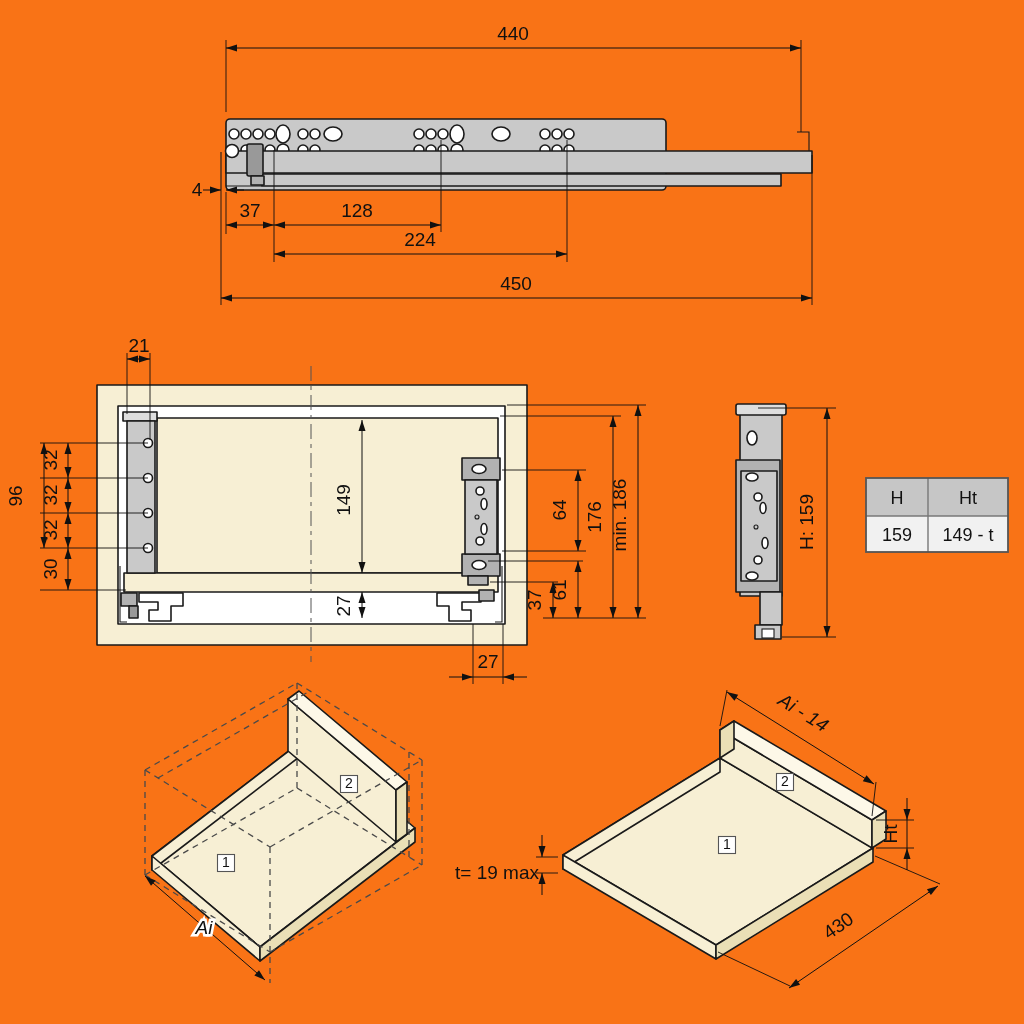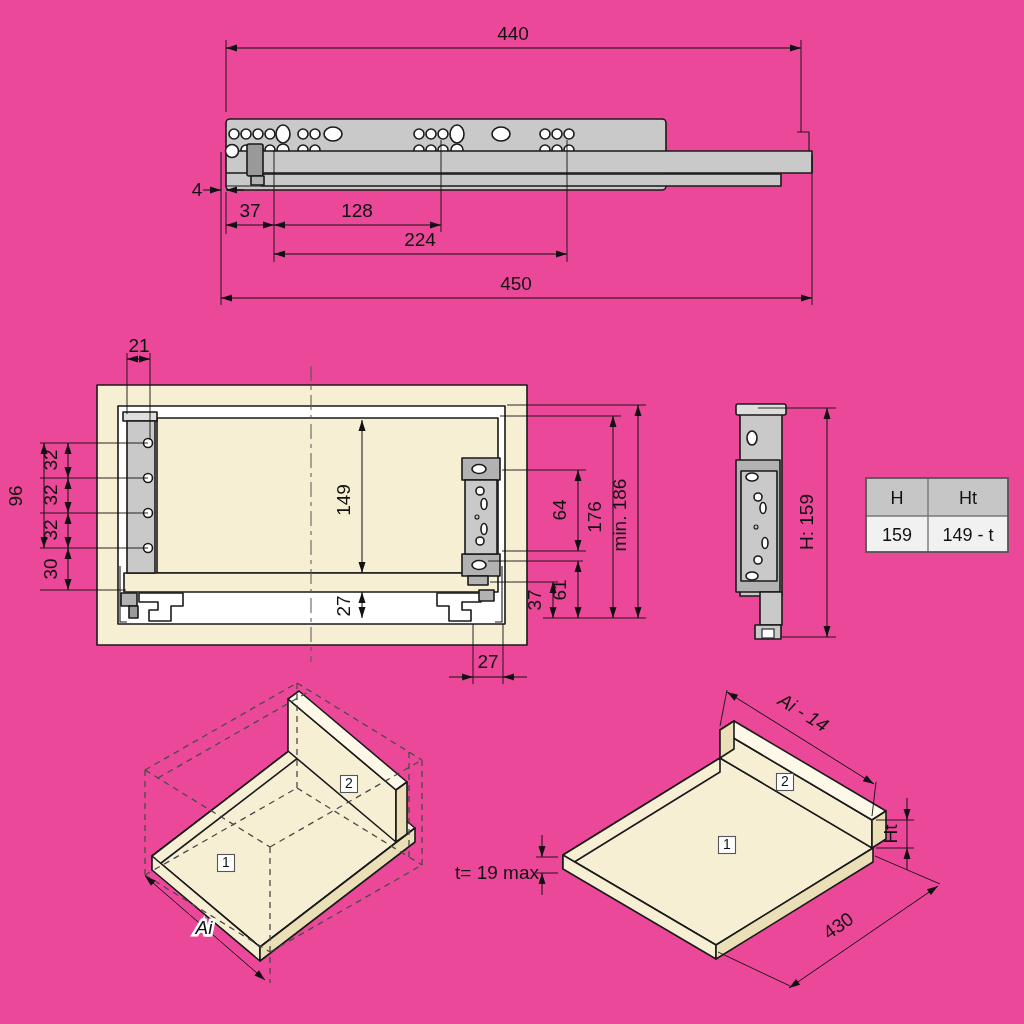--- a/index.html
+++ b/index.html
@@ -1,16 +1,16 @@
 <!DOCTYPE html>
 <html style="--line: #1a1a1a; --dim: #111111; --gray: #c9c9c9; --gray_light: #dedede; --gray_mid: #b2b2b2; --gray_dark: #999999; --beige: #f7efd4; --beige_dark: #eadfb6; --beige_light: #fdf8e8; --table_head: #c6c6c6; --table_cell: #f1f1f1;"><head>
 <meta charset="utf-8">
 <style>
   html,body{margin:0;padding:0;background:#fff}
-  .canvas{position:relative;width:1024px;height:1024px;background:#ec4899;font-family:"Liberation Sans",sans-serif}
+  .canvas{position:relative;width:1024px;height:1024px;background:#f97316;font-family:"Liberation Sans",sans-serif}
   svg{display:block}
   .st{stroke:var(--line);stroke-width:1.6;stroke-linejoin:round}
   .thin{stroke:var(--line);stroke-width:1.1;fill:none}
   .f-gray{fill:var(--gray)}
   .f-graylight{fill:var(--gray_light)}
   .f-graymid{fill:var(--gray_mid)}
   .f-graydark{fill:var(--gray_dark)}
   .f-beige{fill:var(--beige)}
   .f-beigedark{fill:var(--beige_dark)}
   .f-beigelight{fill:var(--beige_light)}

